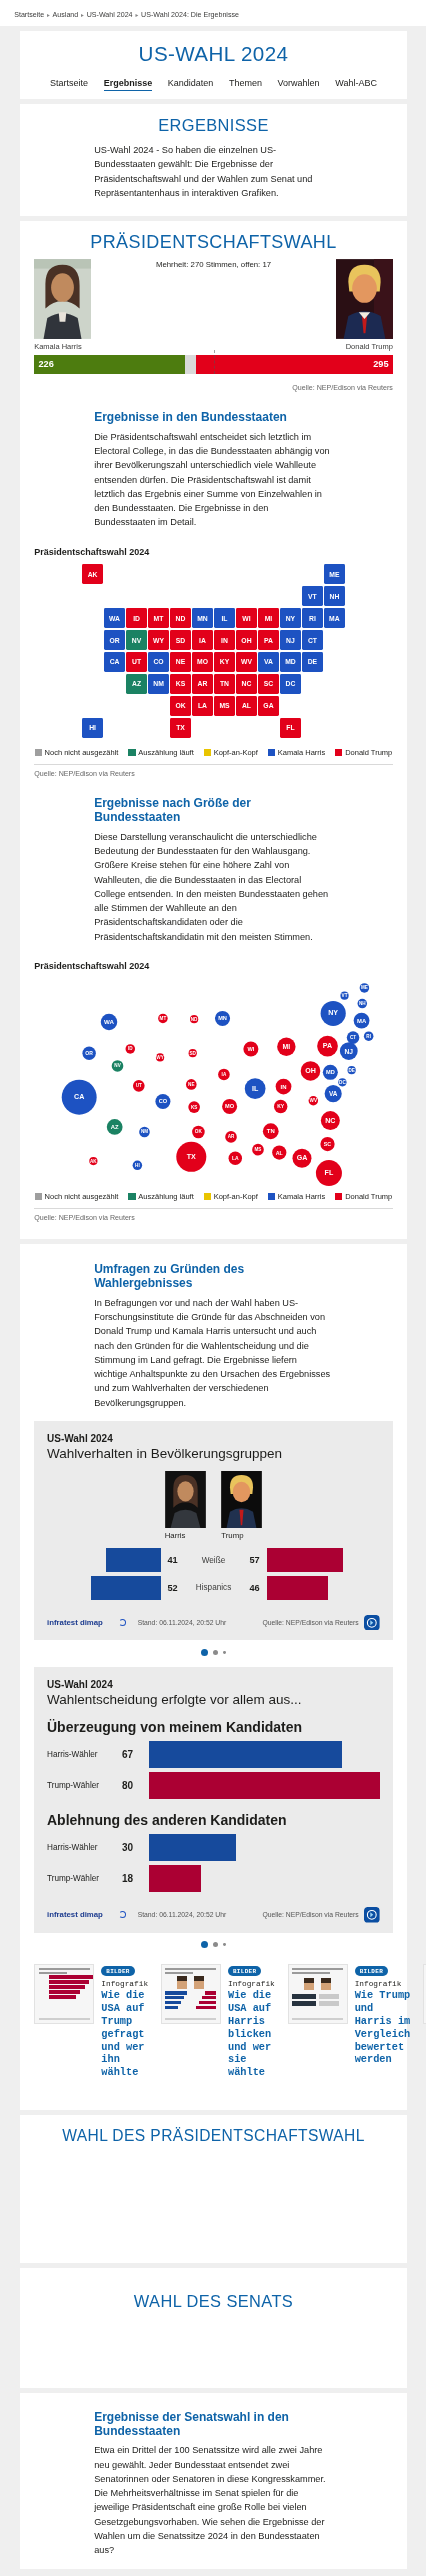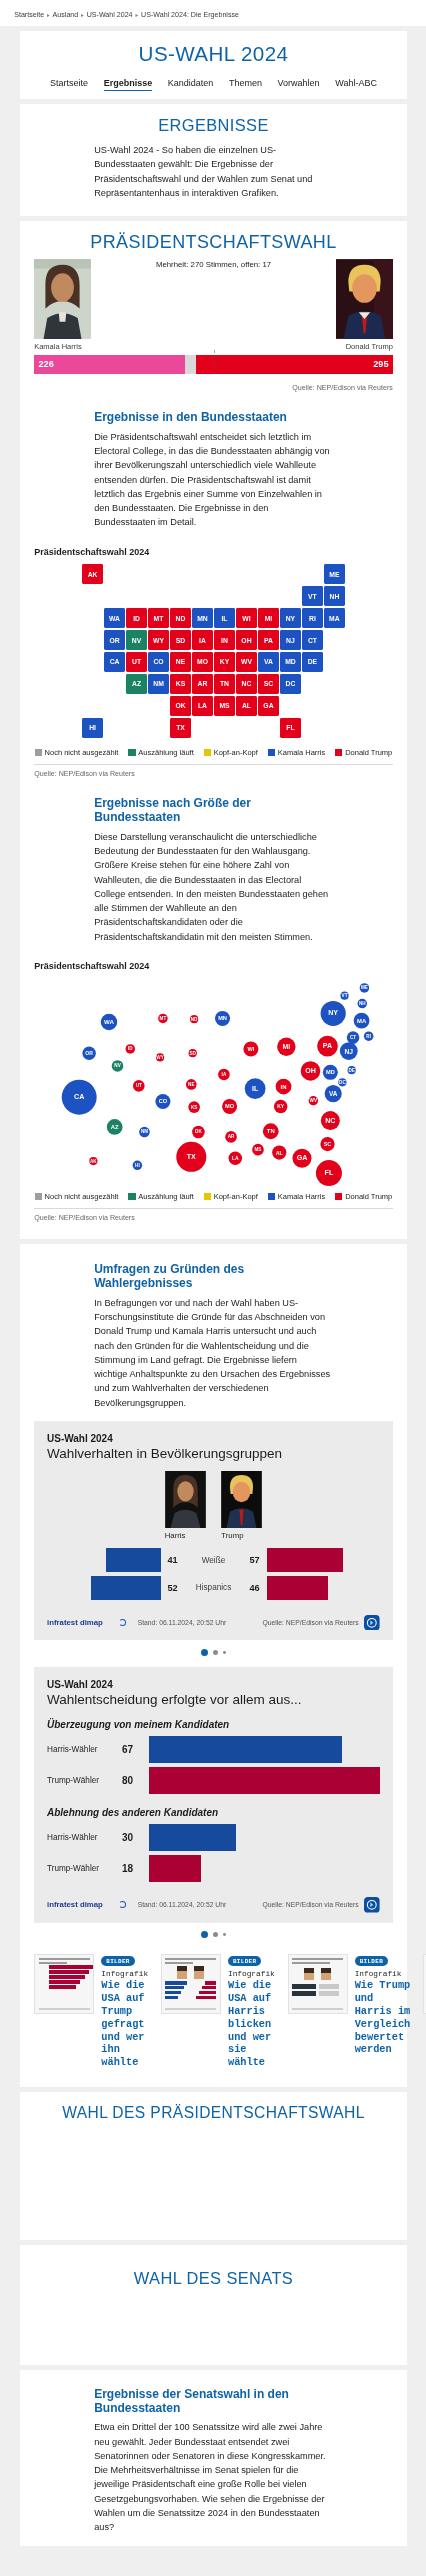--- a/index.html
+++ b/index.html
@@ -84,21 +84,21 @@
   .gc-meta { font-size:6.8px; color:#555; flex:1; text-align:center; white-space:nowrap; }
   .gc-meta.src { text-align:right; flex:1.2; }
   .ts-mini { width:15.6px; height:15.6px; border-radius:3.6px; flex:none; }
 
   .carousel-dots { display:flex; justify-content:center; align-items:center; gap:5px; margin:8.5px 0 2.8px; }
   .dot { border-radius:50%; background:#8b8b8b; cursor:pointer; }
   .dot.d0 { width:7.1px; height:7.1px; background:#0e63a8; }
   .dot.d1 { width:5px; height:5px; }
   .dot.d2 { width:2.8px; height:2.8px; }
 
-  .reason-group-label { font-size:10px; font-weight:700; margin:11.4px 0 5.7px;font-style:italic; }
+  .reason-group-label { font-size:14px; font-weight:700; margin:11.4px 0 5.7px; }
   .reason-row { display:grid; grid-template-columns:75px 27px 1fr; align-items:center; height:28.4px; margin-bottom:2.8px; }
   .reason-label { font-size:8.2px; color:#1d1d1b; }
   .reason-val { font-size:10px; font-weight:700; }
   .reason-track { position:relative; height:27px; }
   .reason-bar { position:absolute; left:0; top:0; height:100%; }
 
   
   .teaser-grid { display:grid; grid-template-columns:1fr 1fr 1fr 1fr; gap:10px 12.8px; margin-top:15.6px;font-family:Liberation Mono, monospace; }
   .teaser { display:flex; gap:7.1px; cursor:pointer; }
   .thumb { width:60px; height:60px; background:#f6f6f6; border:0.7px solid #e2e2e2; flex:none; padding:3.6px 3.6px; overflow:hidden; position:relative; }
@@ -172,21 +172,21 @@
         <path d="M8 84 L13 60 Q30 50 47 60 L52 84 Z" fill="#1c2a52"></path>
         <path d="M27 57 L33 57 L31 78 L29 78 Z" fill="#c21a1a"></path>
         <path d="M24 56 L36 56 L30 63 Z" fill="#f2ecdf"></path>
       </svg>
       <figcaption class="cand-name">Donald Trump</figcaption>
     </figure>
   </div>
 
   <div class="ec-bar-wrap">
     <div class="ec-bar">
-      <div class="ec-seg" id="ec-harris" style="width: 42.0074%; background: #ec4899;">
+      <div class="ec-seg" id="ec-harris" style="width: 42.0074%; background: #4d7c0f;">
         <span class="ec-val left">226</span>
       </div>
       <div class="ec-seg" id="ec-open" style="width: 3.15985%; background: rgb(217, 217, 217);"></div>
       <div class="ec-seg" id="ec-trump" style="width: 54.8327%; background: rgb(226, 0, 26);">
         <span class="ec-val right">295</span>
       </div>
     </div>
     <div class="majority-line" id="majority-line" style="left: 50.1859%;"></div>
   </div>
   <div class="ec-src">Quelle: NEP/Edison via Reuters</div>
@@ -502,21 +502,21 @@
       </span>
       <span class="legend-item">
         <span class="legend-sw" style="background: rgb(226, 0, 26);"></span>
         <span>Donald Trump</span>
       </span>
     </div>
   <div class="map-divider"></div>
   <div class="map-src">Quelle: NEP/Edison via Reuters</div>
 </section>
 
-<section class="card" style="padding-bottom:18px;">
+<section class="card" style="padding-bottom:31px;">
   <h3 class="sub-heading" style="margin-top:7.1px;">Umfragen zu Gründen des Wahlergebnisses</h3>
   <p class="text-block">In Befragungen vor und nach der Wahl haben US-Forschungsinstitute die Gründe für das Abschneiden von Donald Trump und Kamala Harris untersucht und auch nach den Gründen für die Wahlentscheidung und die Stimmung im Land gefragt. Die Ergebnisse liefern wichtige Anhaltspunkte zu den Ursachen des Ergebnisses und zum Wahlverhalten der verschiedenen Bevölkerungsgruppen.</p>
 
   <div class="gray-card">
     <div class="gc-kicker">US-Wahl 2024</div>
     <div class="gc-title">Wahlverhalten in Bevölkerungsgruppen</div>
     <div class="demo-photos">
       <div class="demo-ph-wrap">
         <svg class="demo-photo" viewBox="0 0 60 84">
           <rect width="60" height="84" fill="#111"></rect>

